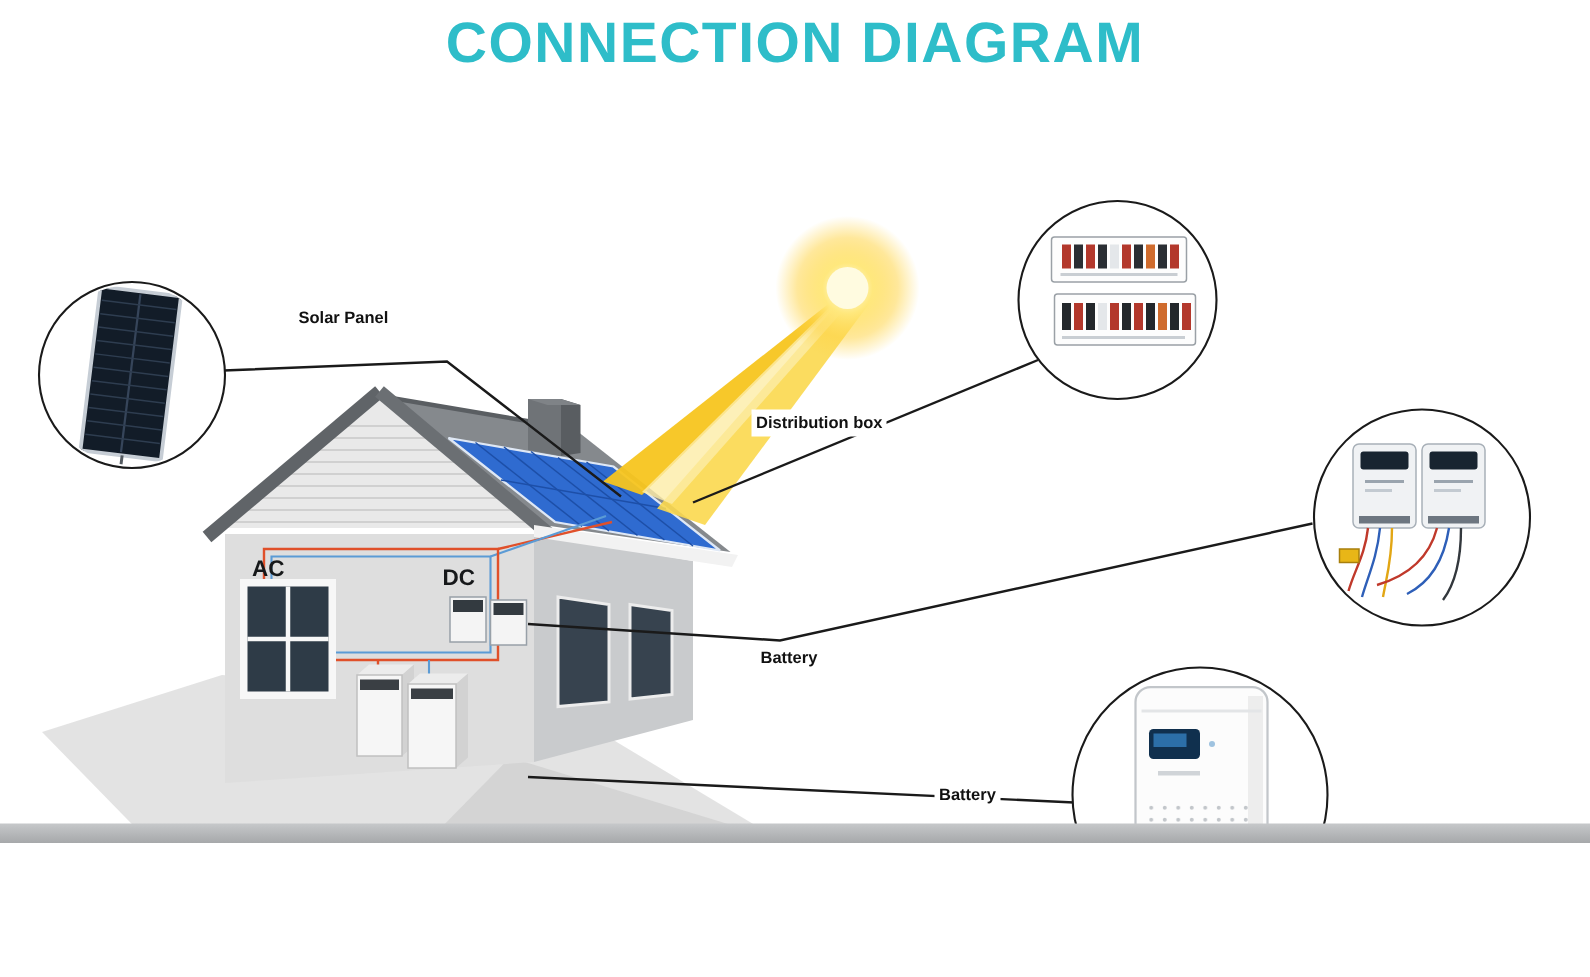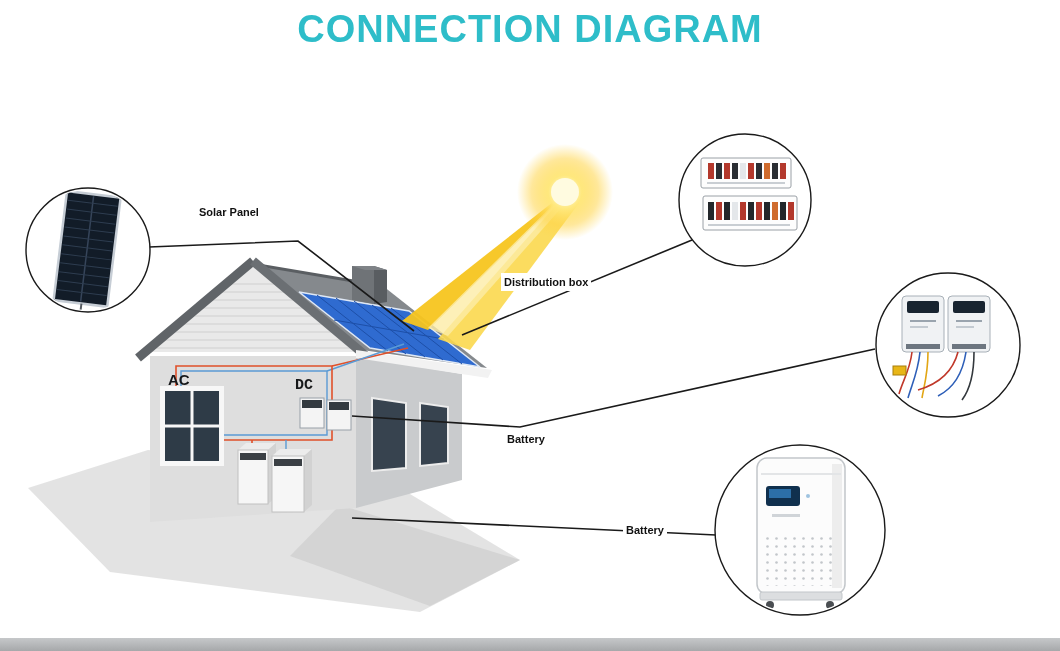--- a/index.html
+++ b/index.html
@@ -1,16 +1,16 @@
 <!DOCTYPE html>
 <html><head>
 <meta charset="utf-8">
 <style>
   html,body{margin:0;padding:0;background:#ffffff;}
-  .stage{position:relative;width:1060px;height:651px;background:#ffffff;overflow:hidden;
+  .stage{position:relative;width:1060px;height:562px;background:#ffffff;overflow:hidden;
          font-family:"Liberation Sans",sans-serif;}
   .title{position:absolute;top:8px;left:0;width:100%;margin:0;text-align:center;
          font-size:38px;font-weight:bold;letter-spacing:1px;color:#2ebdc9;}
   .label{position:absolute;font-size:11px;font-weight:bold;color:#111111;
          background:#ffffff;padding:0 3px;line-height:18px;white-space:nowrap;}
   .wall-label{position:absolute;font-size:15px;font-weight:bold;color:#16181a;
          background:transparent;line-height:18px;}
   .bottom-bar{position:absolute;left:0;bottom:0;width:100%;height:13px;
          background:linear-gradient(180deg,#c6c8ca 0%,#a6a8aa 100%);}
   svg.art{position:absolute;left:0;top:0;}
@@ -253,16 +253,16 @@
   </svg>
 
   <h1 class="title">CONNECTION DIAGRAM</h1>
 
   <div class="label" style="left:196px;top:203px;">Solar Panel</div>
   <div class="label" style="left:501px;top:273px;">Distribution box</div>
   <div class="label" style="left:504px;top:430px;">Battery</div>
   <div class="label" style="left:623px;top:521px;">Battery</div>
 
   <div class="wall-label" style="left:168px;top:371px;">AC</div>
-  <div class="wall-label" style="left:295px;top:377px;font-family:Liberation Mono, monospace;">DC</div>
+  <div class="wall-label" style="left:295px;top:377px;">DC</div>
 
   <div class="bottom-bar"></div>
 </div>
 
 </body></html>

